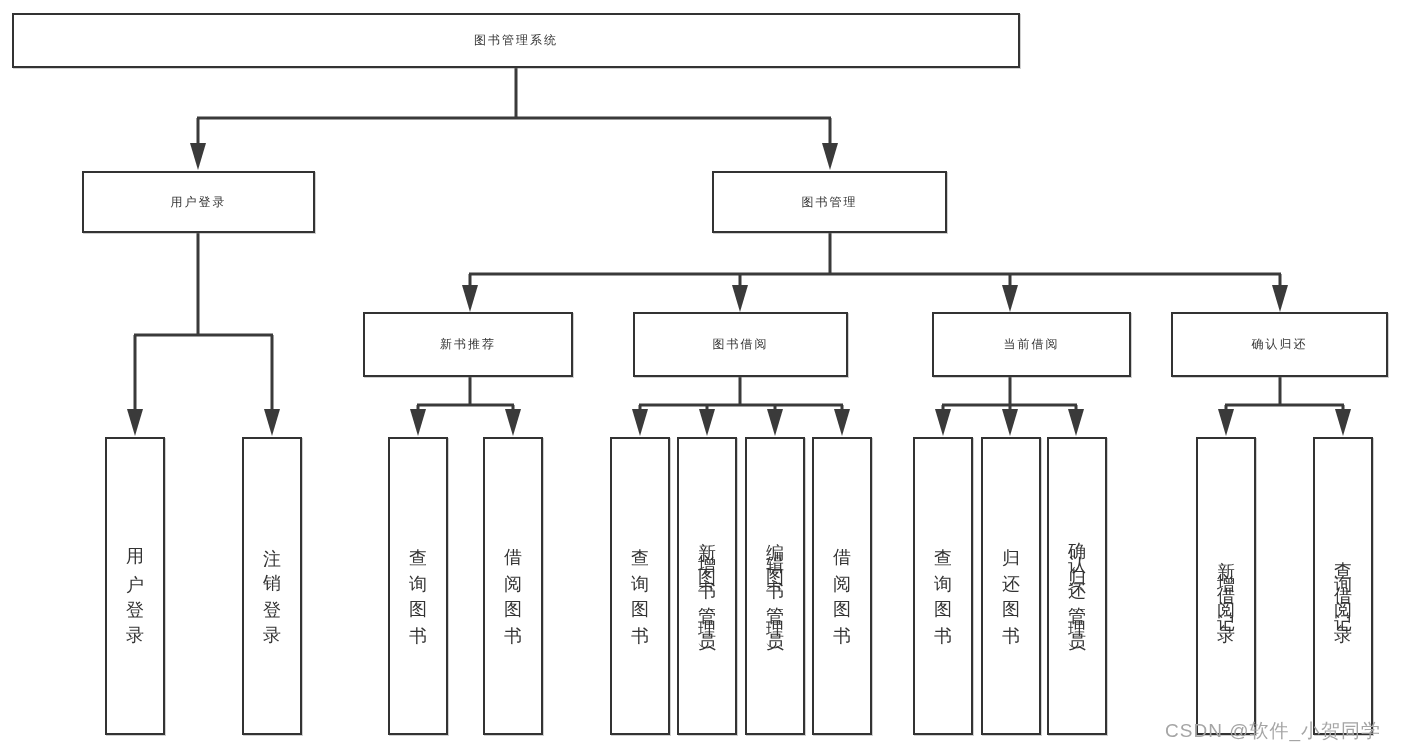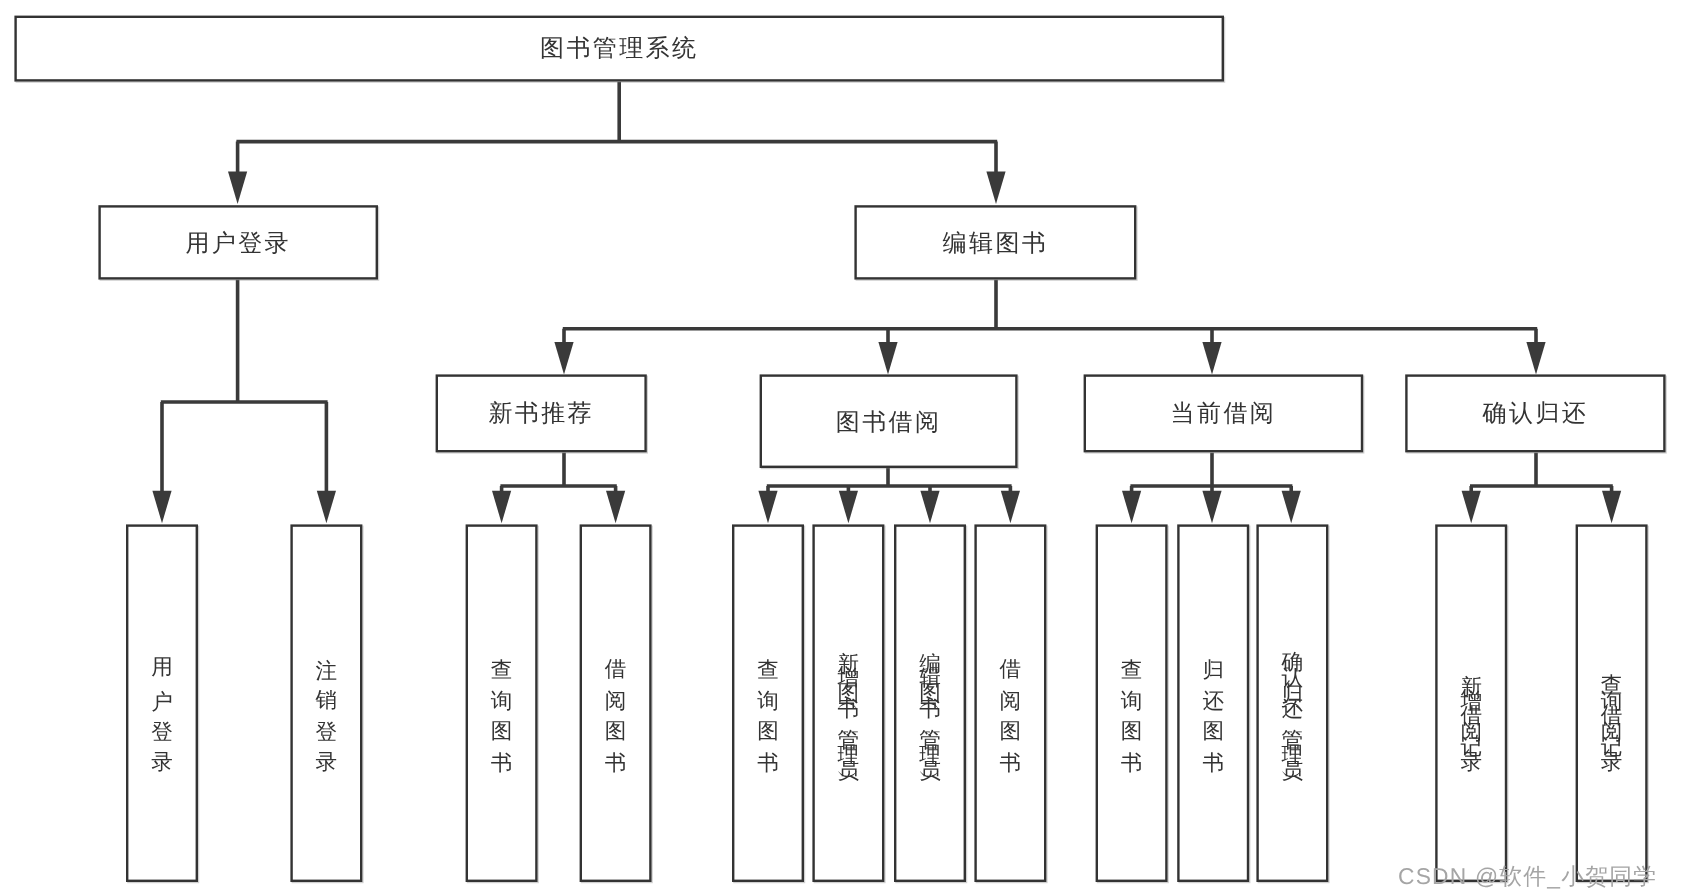--- a/index.html
+++ b/index.html
@@ -14,21 +14,21 @@
   .box{
     position:absolute;
     background:#ffffff;
     border:2px solid #333333;
     box-shadow:1px 1px 0 rgba(120,120,120,0.35);
     display:flex;align-items:center;justify-content:center;
     box-sizing:border-box;
     color:#333333;
   }
   .h-label{
-    font-size:20px;
+    font-size:12px;
     letter-spacing:2px;
     color:#333333;
     white-space:nowrap;
   }
   .v-text{
     writing-mode:vertical-rl;
     text-orientation:mixed;
     font-size:18px;
     color:#333333;
     line-height:1;
@@ -96,30 +96,30 @@
   </svg>
 
   <div class="box" style="left:12px;top:13px;width:1008px;height:55px">
     <span class="h-label">图书管理系统</span>
   </div>
 
   <div class="box" style="left:82px;top:171px;width:233px;height:62px">
     <span class="h-label">用户登录</span>
   </div>
   <div class="box" style="left:712px;top:171px;width:235px;height:62px">
-    <span class="h-label">编辑图书</span>
+    <span class="h-label">图书管理</span>
   </div>
 
-  <div class="box" style="left:363px;top:312px;width:176px;height:65px">
+  <div class="box" style="left:363px;top:312px;width:210px;height:65px">
     <span class="h-label">新书推荐</span>
   </div>
-  <div class="box" style="left:633px;top:312px;width:215px;height:78px">
+  <div class="box" style="left:633px;top:312px;width:215px;height:65px">
     <span class="h-label">图书借阅</span>
   </div>
-  <div class="box" style="left:903px;top:312px;width:233px;height:65px">
+  <div class="box" style="left:932px;top:312px;width:199px;height:65px">
     <span class="h-label">当前借阅</span>
   </div>
   <div class="box" style="left:1171px;top:312px;width:217px;height:65px">
     <span class="h-label">确认归还</span>
   </div>
 
   <div class="box" style="left:105px;top:437px;width:60px;height:298px">
     <span class="v-text" style="letter-spacing: 26px;">用户登录</span>
   </div>
   <div class="box" style="left:242px;top:437px;width:60px;height:298px">

